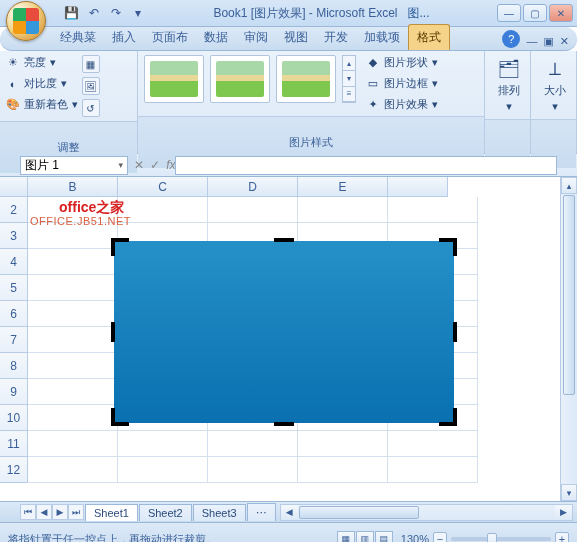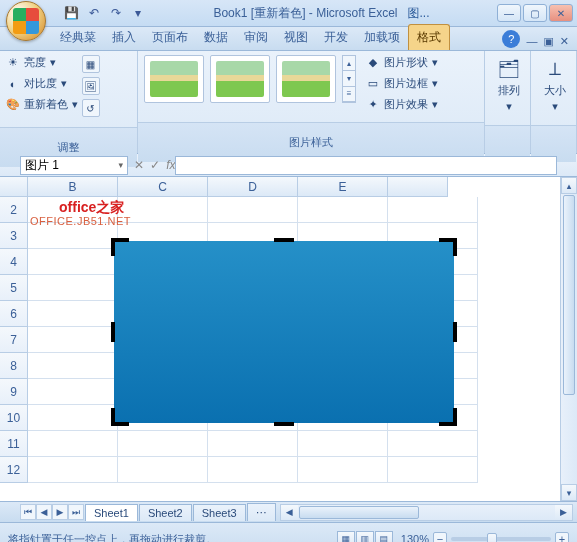--- a/index.html
+++ b/index.html
@@ -9,30 +9,30 @@
 .office-btn { width: 40px; height: 40px; border-radius: 50%; background: radial-gradient(circle at 30% 30%, #fff, #f0d080, #d08020); border: 1px solid #a77830; margin: 2px 4px -14px 6px; position: relative; z-index: 10; box-shadow: 0 1px 3px rgba(0,0,0,0.3); }
 .office-btn::before { content: ""; position: absolute; width: 26px; height: 26px; left: 6px; top: 6px; background: conic-gradient(#e74c3c 0 90deg, #3498db 90deg 180deg, #f39c12 180deg 270deg, #27ae60 270deg 360deg); border-radius: 3px; }
 .qat { display: flex; gap: 6px; margin-left: 14px; align-items: center; }
 .qat-icon { width: 16px; height: 16px; display: flex; align-items: center; justify-content: center; color: #3b5998; font-size: 12px; }
 .title-text { flex: 1; text-align: center; color: #3b6098; font-size: 12px; }
 .title-text .tool { color: #2a5a9a; }
 .win-controls { display: flex; gap: 2px; margin-right: 4px; }
 .win-btn { width: 24px; height: 18px; border: 1px solid #8fb0d6; background: linear-gradient(#f0f6fc,#d5e6f7); border-radius: 3px; display: flex; align-items: center; justify-content: center; font-size: 10px; color: #3b6098; }
 .win-btn.close { background: linear-gradient(#f7c0b0,#e79080); }
 
-.tabstrip { height: 24px; background: linear-gradient(#dce9f7,#c8dcf0); display: flex; align-items: flex-end; padding-left: 52px; border-bottom: 1px solid #9bb8d9; }
+.tabstrip { height: 24px; background: linear-gradient(#dce9f7,#c8dcf0); display: flex; align-items: flex-end; padding-left: 52px; border-bottom: 1px solid #9bb8d9; border-radius: 12px; }
 .tab { padding: 4px 8px; color: #3b6098; font-size: 12px; cursor: pointer; }
 .tab.active { background: #f5d48a; border: 1px solid #c09040; border-bottom: none; border-radius: 3px 3px 0 0; color: #5a3a00; margin-top: 41px; }
 .help-btn { margin-left: auto; width: 18px; height: 18px; border-radius: 50%; background: #3b7dd8; color: #fff; display: flex; align-items: center; justify-content: center; font-size: 11px; margin-right: 6px; margin-bottom: 2px; }
 .inner-wc { display: flex; gap: 6px; margin-right: 8px; margin-bottom: 2px; color: #3b6098; font-size: 11px; }
 
 .ribbon { height: 103px; background: linear-gradient(#eaf2fb,#dce9f7); display: flex; border-bottom: 1px solid #9bb8d9; }
 .ribbon-group { border-right: 1px solid #b8cde5; display: flex; flex-direction: column; padding: 4px 6px 0; }
 .group-body { flex: 1; display: flex; align-items: flex-start; gap: 4px; }
-.group-label { text-align: center; color: #3b6098; font-size: 11px; padding: 12px 0; background: linear-gradient(#d5e4f5,#c8dcf0); margin: 10px -6px; border-top: 1px solid #b8cde5; }
+.group-label { text-align: center; color: #3b6098; font-size: 11px; padding: 18px 0; background: linear-gradient(#d5e4f5,#c8dcf0); margin: 4px -6px; border-top: 1px solid #b8cde5; }
 .adj-col { display: flex; flex-direction: column; gap: 6px; font-size: 11px; color: #2a4a7a; }
 .adj-row { display: flex; align-items: center; gap: 4px; white-space: nowrap; }
 .adj-icon { width: 14px; height: 14px; display: inline-flex; align-items: center; justify-content: center; }
 .mini-icon { width: 18px; height: 18px; border: 1px solid #b0c4de; background: #f0f6fc; border-radius: 2px; display: flex; align-items: center; justify-content: center; font-size: 10px; }
 
 .style-gallery { display: flex; gap: 6px; align-items: center; }
 .style-thumb { width: 60px; height: 48px; background: #fff; border: 1px solid #b0c4de; border-radius: 2px; padding: 5px; }
 .style-thumb-inner { width: 100%; height: 100%; background: linear-gradient(#a8d8a8 40%, #e8d898 40% 55%, #7ec850 55%); border-radius: 2px; }
 .gallery-more { width: 14px; height: 48px; display: flex; flex-direction: column; border: 1px solid #b0c4de; background: #f0f6fc; }
 .gallery-more div { flex: 1; display: flex; align-items: center; justify-content: center; font-size: 8px; color: #3b6098; border-bottom: 1px solid #b0c4de; }
@@ -102,21 +102,21 @@
 
 <div class="titlebar">
   <div class="office-btn"></div>
   <div class="qat">
     <span class="qat-icon">💾</span>
     <span class="qat-icon">↶</span>
     <span class="qat-icon">↷</span>
     <span class="qat-icon">▾</span>
   </div>
   <div class="title-text">
-    <span>Book1</span> <span>[重新着色]</span> - <span>Microsoft Excel</span> &nbsp; <span class="tool">图...</span>
+    <span>Book1</span> <span>[图片效果]</span> - <span>Microsoft Excel</span> &nbsp; <span class="tool">图...</span>
   </div>
   <div class="win-controls">
     <div class="win-btn">—</div>
     <div class="win-btn">▢</div>
     <div class="win-btn close">✕</div>
   </div>
 </div>
 
 <div class="tabstrip">
   <div class="tab">经典菜</div>

